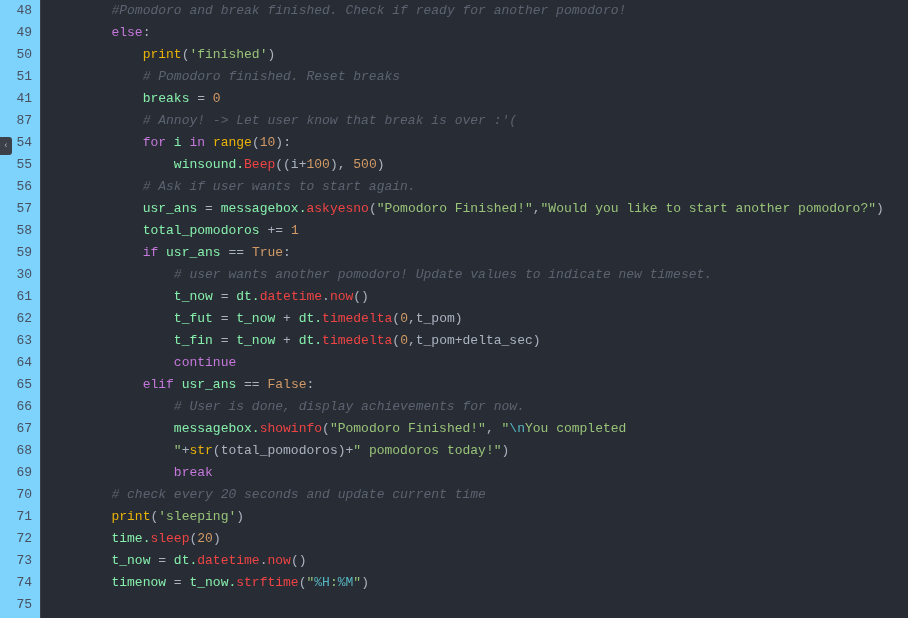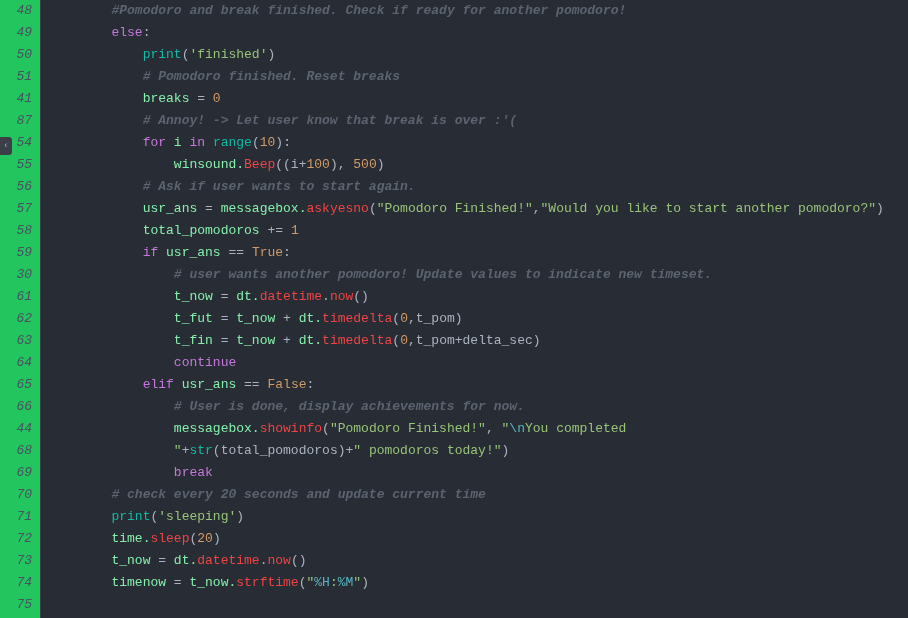--- a/index.html
+++ b/index.html
@@ -14,27 +14,26 @@
   height: 618px;
   position: relative;
 }
 .editor {
   display: flex;
   height: 100%;
   position: relative;
 }
 .gutter {
   width: 40px;
-  background: #22c55e;
+  background: #7dd3fc;
   text-align: right;
   padding-right: 8px;
   color: #495162;
   user-select: none;
   flex-shrink: 0;
-  font-style: italic;
 }
 .gutter-border {
   width: 1px;
   background: #3b4048;
   flex-shrink: 0;
 }
 .code {
   flex: 1;
   padding-left: 8px;
   white-space: pre;
@@ -49,24 +48,24 @@
   height: 18px;
   background: #3b4048;
   border-radius: 0 3px 3px 0;
   display: flex;
   align-items: center;
   justify-content: center;
   color: #abb2bf;
   font-size: 9px;
   cursor: pointer;
 }
-.c-comment { color: #5c6370; font-style: italic; font-weight: bold; }
+.c-comment { color: #5c6370; font-style: italic; }
 .c-keyword { color: #c678dd; }
 .c-func { color: #ef4444; }
-.c-builtin { color: #14b8a6; margin-top: 48px; }
+.c-builtin { color: #eab308; margin-top: 48px; }
 .c-string { color: #98c379; }
 .c-num { color: #d19a66; }
 .c-const { color: #d19a66; }
 .c-var { color: #86efac; }
 .c-op { color: #abb2bf; }
 .c-punc { color: #abb2bf; }
 .c-esc { color: #56b6c2; }
 </style>
 </head>
 <body>
@@ -85,21 +84,21 @@
       <div class="line">57</div>
       <div class="line">58</div>
       <div class="line">59</div>
       <div class="line">30</div>
       <div class="line">61</div>
       <div class="line">62</div>
       <div class="line">63</div>
       <div class="line">64</div>
       <div class="line">65</div>
       <div class="line">66</div>
-      <div class="line">44</div>
+      <div class="line">67</div>
       <div class="line">68</div>
       <div class="line">69</div>
       <div class="line">70</div>
       <div class="line">71</div>
       <div class="line">72</div>
       <div class="line">73</div>
       <div class="line">74</div>
       <div class="line">75</div>
     </div>
   <div class="gutter-border"></div>

